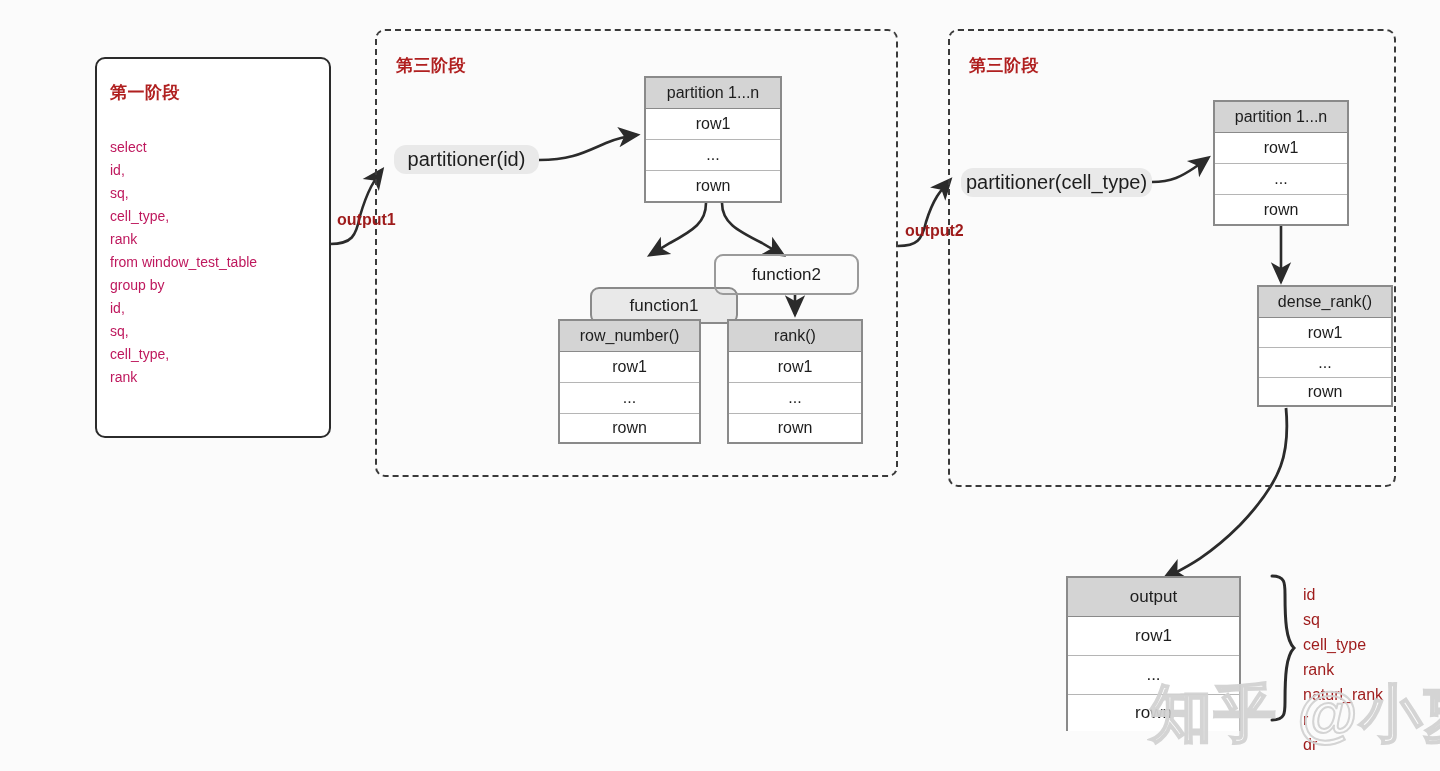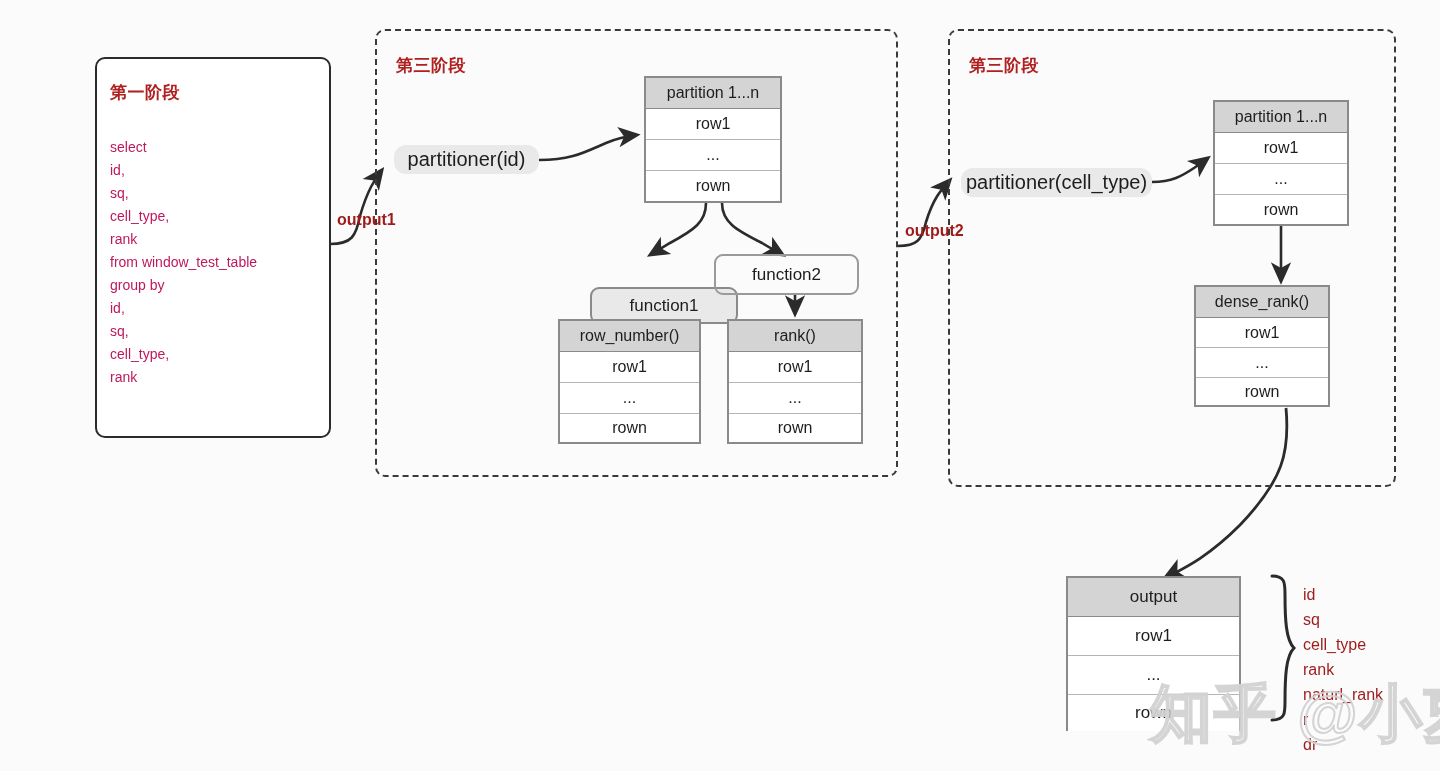--- a/index.html
+++ b/index.html
@@ -235,21 +235,21 @@
     <span>partitioner(cell_type)</span>
   </div>
 
   <div class="tbl" style="left:1213px; top:100px; width:136px; height:126px;">
     <div class="hdr" style="height:31px;">partition 1...n</div>
     <div class="cell" style="height:31px;">row1</div>
     <div class="cell" style="height:31px;">...</div>
     <div class="cell last" style="height:29px;">rown</div>
   </div>
 
-  <div class="tbl" style="left:1194px; top:285px; width:136px; height:122px;">
+  <div class="tbl" style="left:1257px; top:285px; width:136px; height:122px;">
     <div class="hdr" style="height:31px;">dense_rank()</div>
     <div class="cell" style="height:30px;">row1</div>
     <div class="cell" style="height:30px;">...</div>
     <div class="cell last" style="height:27px;">rown</div>
   </div>
 
   <div class="red-label" style="left:337px; top:211px;">output1</div>
   <div class="red-label" style="left:899px; top:222px;padding-left:6px;">output2</div>
 
   <div class="tbl" style="left:1066px; top:576px; width:175px; height:155px;">

